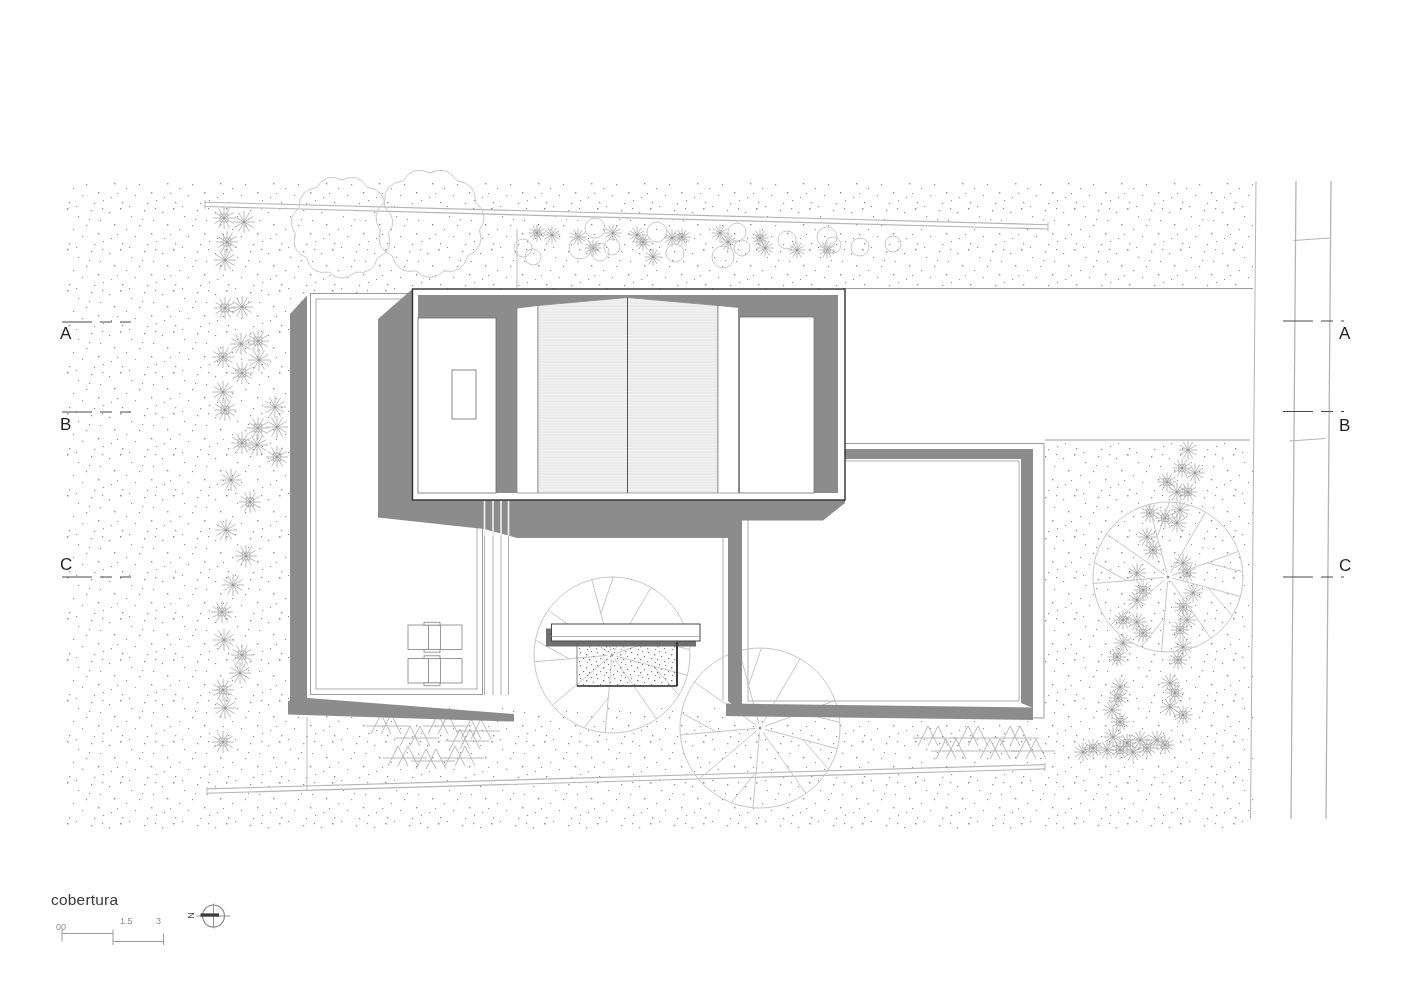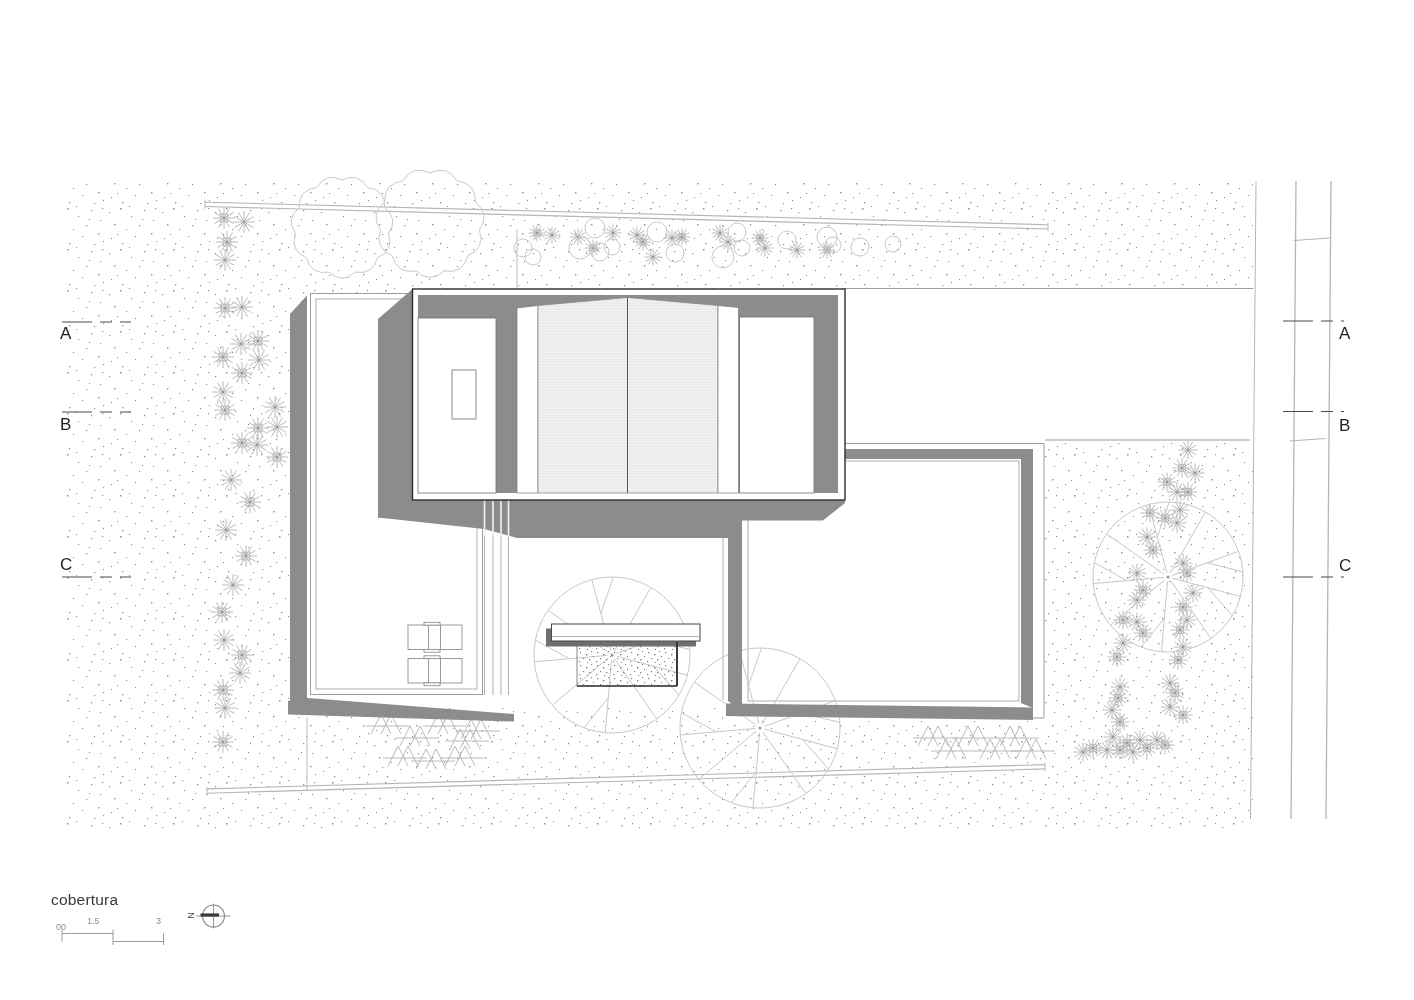--- a/index.html
+++ b/index.html
@@ -1218,18 +1218,18 @@
 <div class="lbl sec" style="left:60px;top:325px;">A</div>
 <div class="lbl sec" style="left:60px;top:416px;">B</div>
 <div class="lbl sec" style="left:60px;top:556px;">C</div>
 <div class="lbl sec" style="left:1339px;top:325px;">A</div>
 <div class="lbl sec" style="left:1339px;top:417px;">B</div>
 <div class="lbl sec" style="left:1339px;top:557px;">C</div>
 
 <div class="lbl title" style="left:51px;top:892px;">cobertura</div>
 
 <div class="lbl scl" style="left:56px;top:923px;">00</div>
-<div class="lbl scl" style="left:87px;top:917px;text-align:center;">1.5</div>
+<div class="lbl scl" style="left:120px;top:917px;text-align:center;">1.5</div>
 <div class="lbl scl" style="left:156px;top:917px;">3</div>
 
 <div class="lbl north-n" style="left:188px;top:911px;">N</div>
 
 </div>
 
 </body></html>

